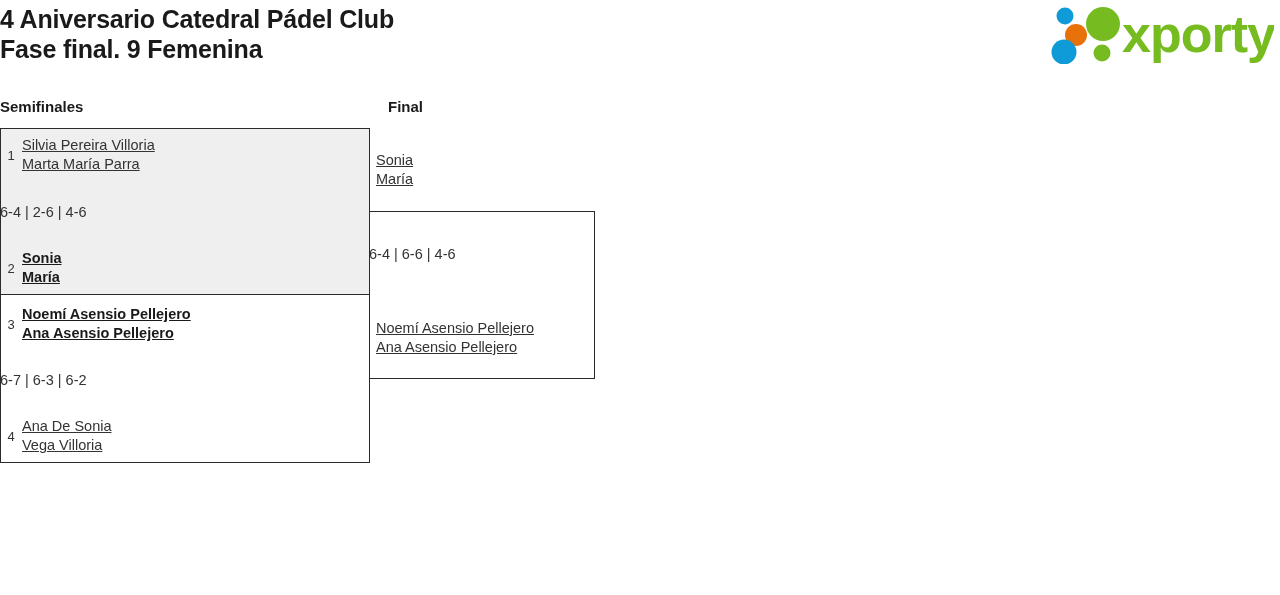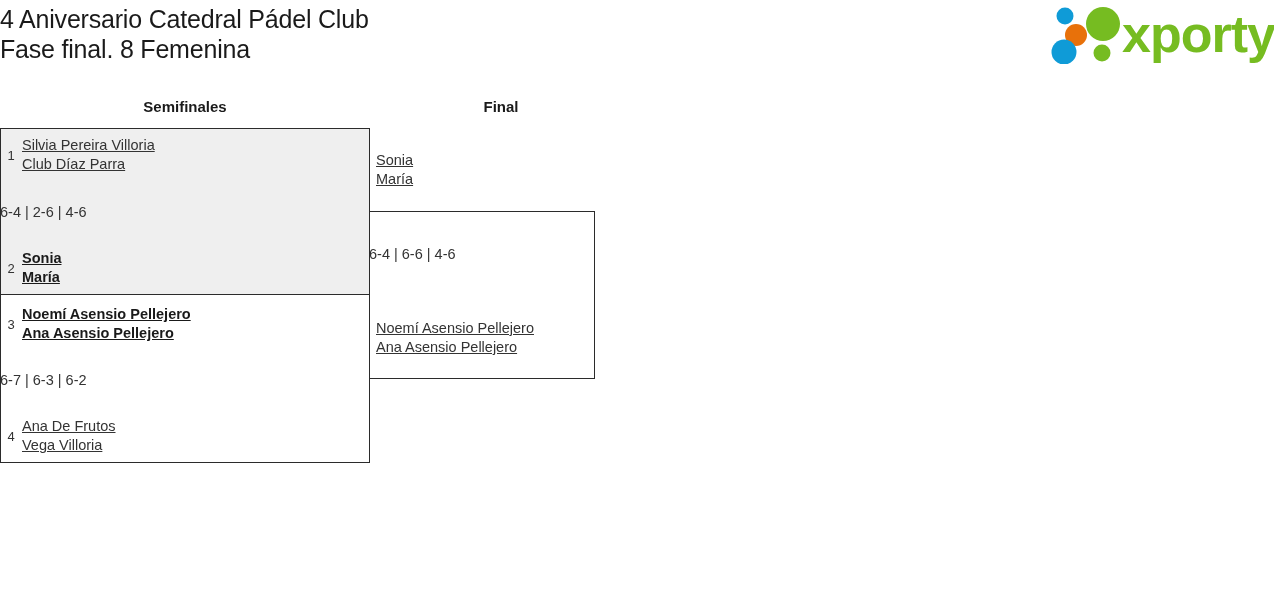--- a/index.html
+++ b/index.html
@@ -18,21 +18,21 @@
 
   
   #header-title {
     position: absolute;
     left: 0px;
     top: 0px;
     width: 900px;
   }
   .title-line {
     font-size: 25px;
-    font-weight: normal;
+    font-weight: bold;
     color: #1a1a1a;
     line-height: 30px;
     letter-spacing: -0.2px;
     white-space: nowrap;
   }
   .title-line.l1 { margin-top: 4px; }
 
   
   #brand-logo {
     position: absolute;
@@ -42,21 +42,21 @@
     height: 62px;
   }
   #brand-logo svg { display: block; }
 
   
   .round-header {
     position: absolute;
     font-size: 15px;
     font-weight: bold;
     color: #1a1a1a;
-    text-align: center;
+    text-align: left;
     top: 98px;
     line-height: 18px;
   }
   #round-header-semifinals {
     left: 0px;
     width: 370px;
   }
   #round-header-final {
     left: 388px;
     width: 226px;
@@ -156,21 +156,21 @@
     font-size: 14.5px;
     line-height: 19px;
     color: #333333;
   }
 </style>
 </head>
 <body>
 
 <div id="header-title">
   <div class="title-line l1">4 Aniversario Catedral Pádel Club</div>
-  <div class="title-line">Fase final. 8 Femenina</div>
+  <div class="title-line">Fase final. 9 Femenina</div>
 </div>
 
 <div id="brand-logo">
   <svg width="226" height="62" viewBox="0 0 226 62" xmlns="http://www.w3.org/2000/svg" aria-hidden="true">
 
     <circle cx="17" cy="14" r="8.5" fill="#0f9bd7"></circle>
     <circle cx="28" cy="33" r="11" fill="#e8710a"></circle>
     <circle cx="16" cy="50" r="12.5" fill="#0f9bd7"></circle>
     <circle cx="55" cy="22" r="17" fill="#76bc21"></circle>
     <circle cx="54" cy="51" r="8.5" fill="#76bc21"></circle>
@@ -187,21 +187,21 @@
   <div class="match-box" id="match-sf1"></div>
 
   <div class="match-box" id="match-sf2"></div>
 
   <div class="match-box" id="match-final"></div>
 
   <div class="team" id="sf1-team-top">
     <span class="seed">1</span>
     <span class="players">
       <span class="player-line">Silvia Pereira Villoria</span>
-      <span class="player-line">Club Díaz Parra</span>
+      <span class="player-line">Marta María Parra</span>
     </span>
   </div>
   <div class="score" id="sf1-score">6-4 | 2-6 | 4-6</div>
   <div class="team" id="sf1-team-bottom">
     <span class="seed">2</span>
     <span class="players winner">
       <span class="player-line">Sonia</span>
       <span class="player-line">María</span>
     </span>
   </div>
@@ -210,21 +210,21 @@
     <span class="seed">3</span>
     <span class="players winner">
       <span class="player-line">Noemí Asensio Pellejero</span>
       <span class="player-line">Ana Asensio Pellejero</span>
     </span>
   </div>
   <div class="score" id="sf2-score">6-7 | 6-3 | 6-2</div>
   <div class="team" id="sf2-team-bottom">
     <span class="seed">4</span>
     <span class="players">
-      <span class="player-line">Ana De Frutos</span>
+      <span class="player-line">Ana De Sonia</span>
       <span class="player-line">Vega Villoria</span>
     </span>
   </div>
 
   <div id="final-team-top" class="team">
     <span class="final-players">
       <span class="player-line">Sonia</span>
       <span class="player-line">María</span>
     </span>
   </div>

